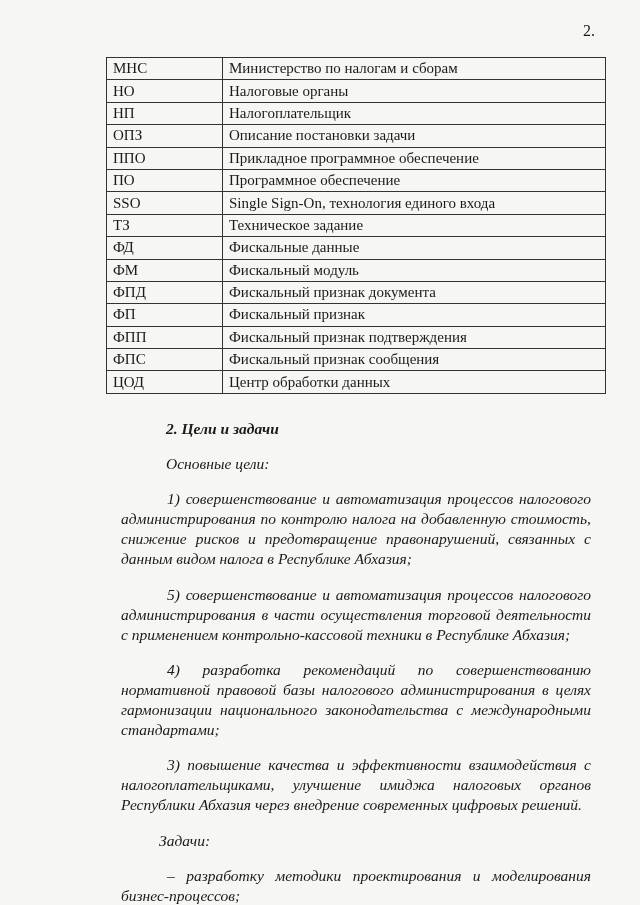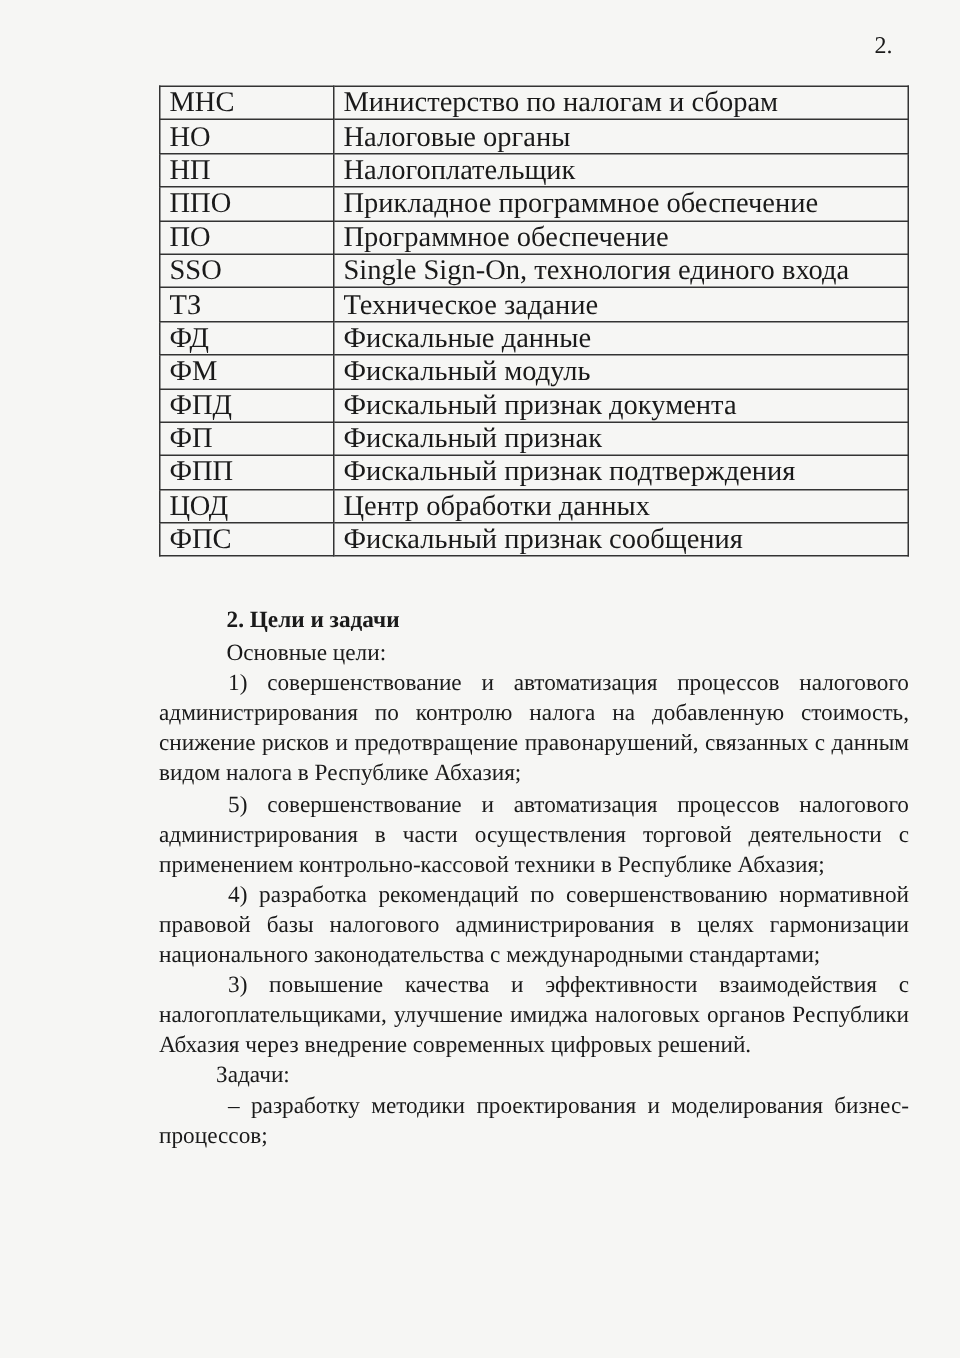--- a/index.html
+++ b/index.html
@@ -11,36 +11,36 @@
     position: relative;
   }
   .page-number {
     position: absolute; top: 22px; left: 583px;
     font-size: 16px;
   }
   table.abbr {
     position: absolute; top: 57px; left: 106px;
     width: 500px;
     border-collapse: collapse;
-    font-size: 19px;
+    font-size: 15px;
   }
   table.abbr td {
     border: 1px solid #333;
     height: 21.4px;
     padding: 0 0 0 6px;
     line-height: 21px;
     vertical-align: middle;
   }
   table.abbr td.c1 { width: 109px; }
   .body-text {
     position: absolute; top: 404px; left: 106px; width: 500px;
     font-size: 15.5px;
     line-height: 20.1px;
   }
-  .body-text p { margin: 0; text-align: justify; }
+  .body-text p { margin: 15px; text-align: justify; font-style: italic; }
   .indent2 { text-indent: 46px; }
   .heading { font-weight: bold; padding-left: 45px; margin-bottom: 2px !important; }
   .label { padding-left: 45px; }
   .label2 { padding-left: 38px; }
 </style>
 </head>
 <body>
 
 <div class="page-number">2.</div>
 
@@ -50,20 +50,24 @@
         <td class="c1">МНС</td>
         <td>Министерство по налогам и сборам</td>
       </tr>
     <tr>
         <td class="c1">НО</td>
         <td>Налоговые органы</td>
       </tr>
     <tr>
         <td class="c1">НП</td>
         <td>Налогоплательщик</td>
+      </tr>
+    <tr>
+        <td class="c1">ОПЗ</td>
+        <td>Описание постановки задачи</td>
       </tr>
     <tr>
         <td class="c1">ППО</td>
         <td>Прикладное программное обеспечение</td>
       </tr>
     <tr>
         <td class="c1">ПО</td>
         <td>Программное обеспечение</td>
       </tr>
     <tr>
@@ -88,26 +92,26 @@
       </tr>
     <tr>
         <td class="c1">ФП</td>
         <td>Фискальный признак</td>
       </tr>
     <tr>
         <td class="c1">ФПП</td>
         <td>Фискальный признак подтверждения</td>
       </tr>
     <tr>
+        <td class="c1">ФПС</td>
+        <td>Фискальный признак сообщения</td>
+      </tr>
+    <tr>
         <td class="c1">ЦОД</td>
         <td>Центр обработки данных</td>
-      </tr>
-    <tr>
-        <td class="c1">ФПС</td>
-        <td>Фискальный признак сообщения</td>
       </tr>
   </tbody>
 </table>
 
 <div class="body-text">
   <p class="heading">2. Цели и задачи</p>
   <p class="label">Основные цели:</p>
   <p class="indent2">1) совершенствование и автоматизация процессов налогового администрирования по контролю налога на добавленную стоимость, снижение рисков и предотвращение правонарушений, связанных с данным видом налога в Республике Абхазия;</p>
   <p class="indent2">5) совершенствование и автоматизация процессов налогового администрирования в части осуществления торговой деятельности с применением контрольно-кассовой техники в Республике Абхазия;</p>
   <p class="indent2">4) разработка рекомендаций по совершенствованию нормативной правовой базы налогового администрирования в целях гармонизации национального законодательства с международными стандартами;</p>

